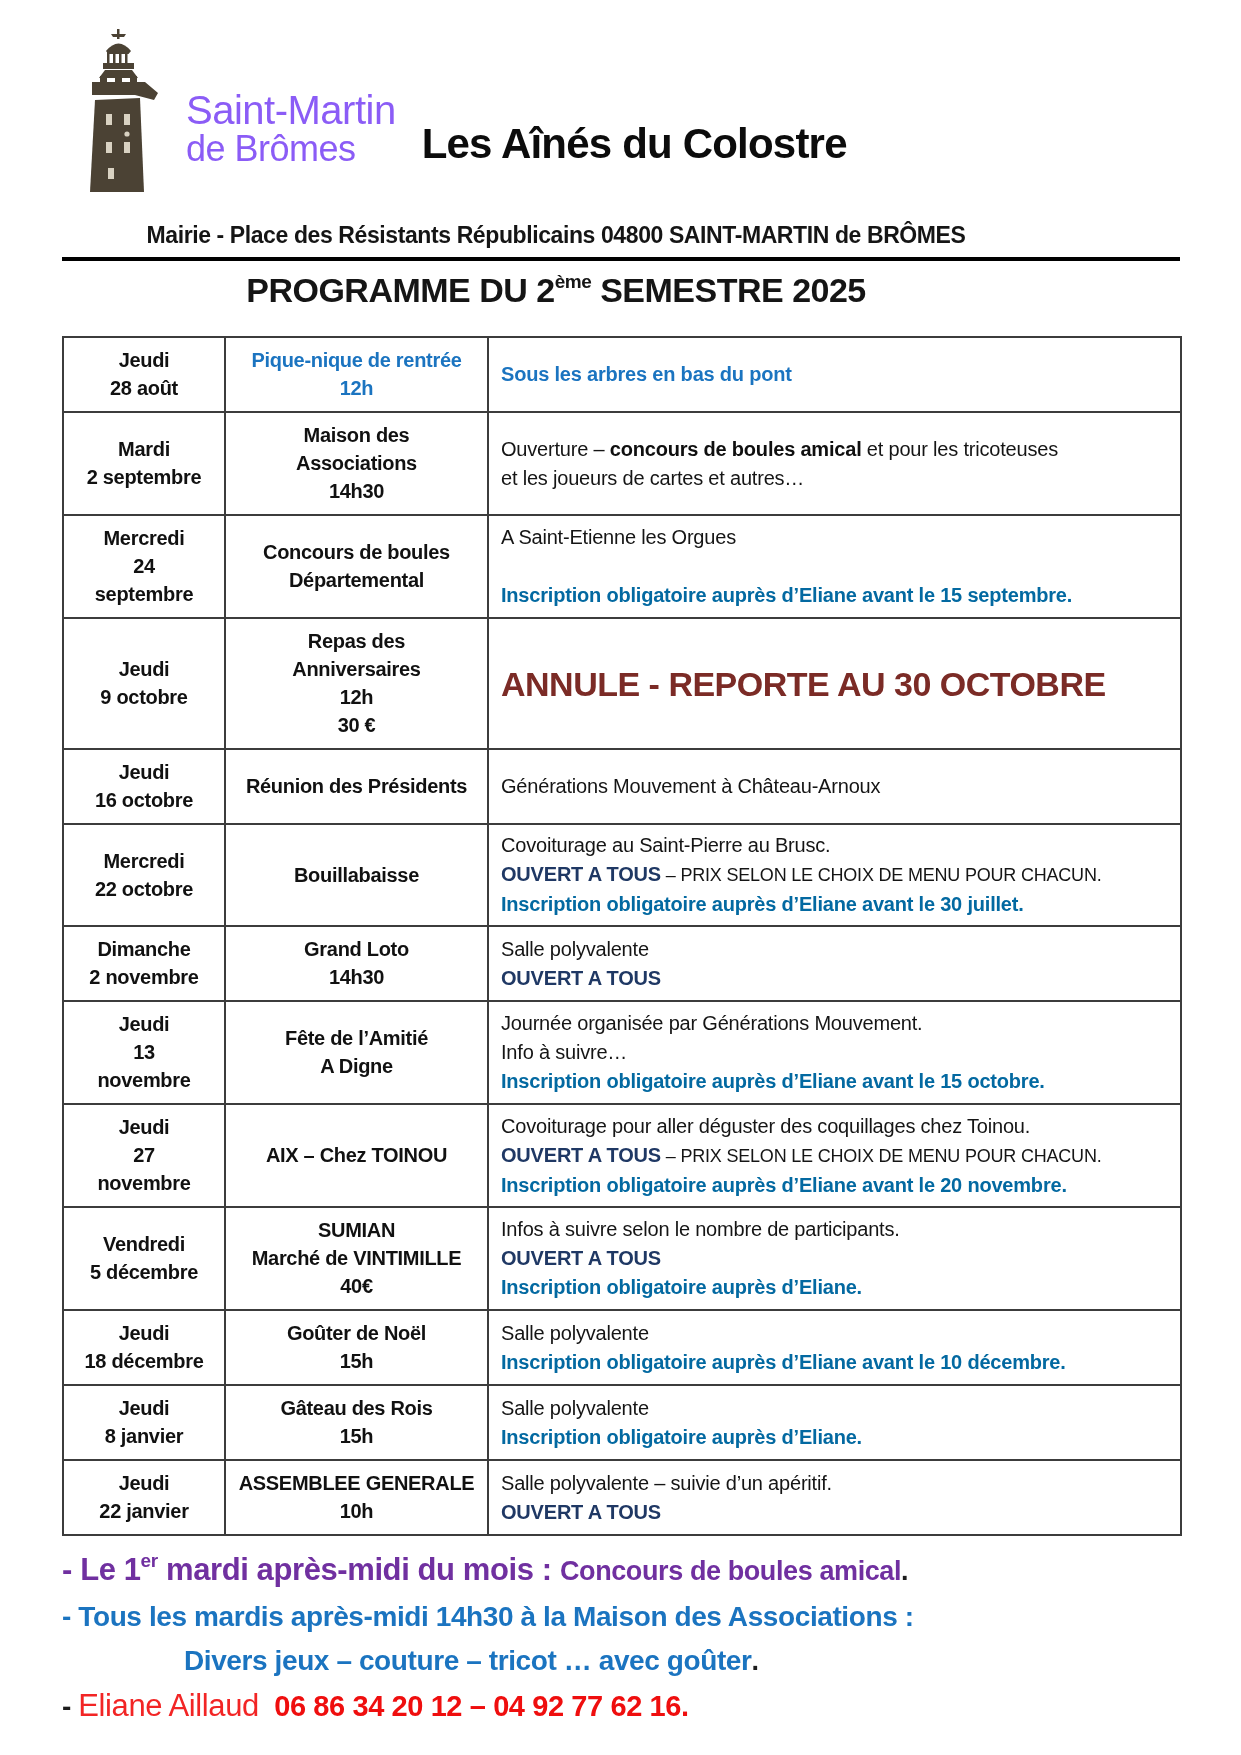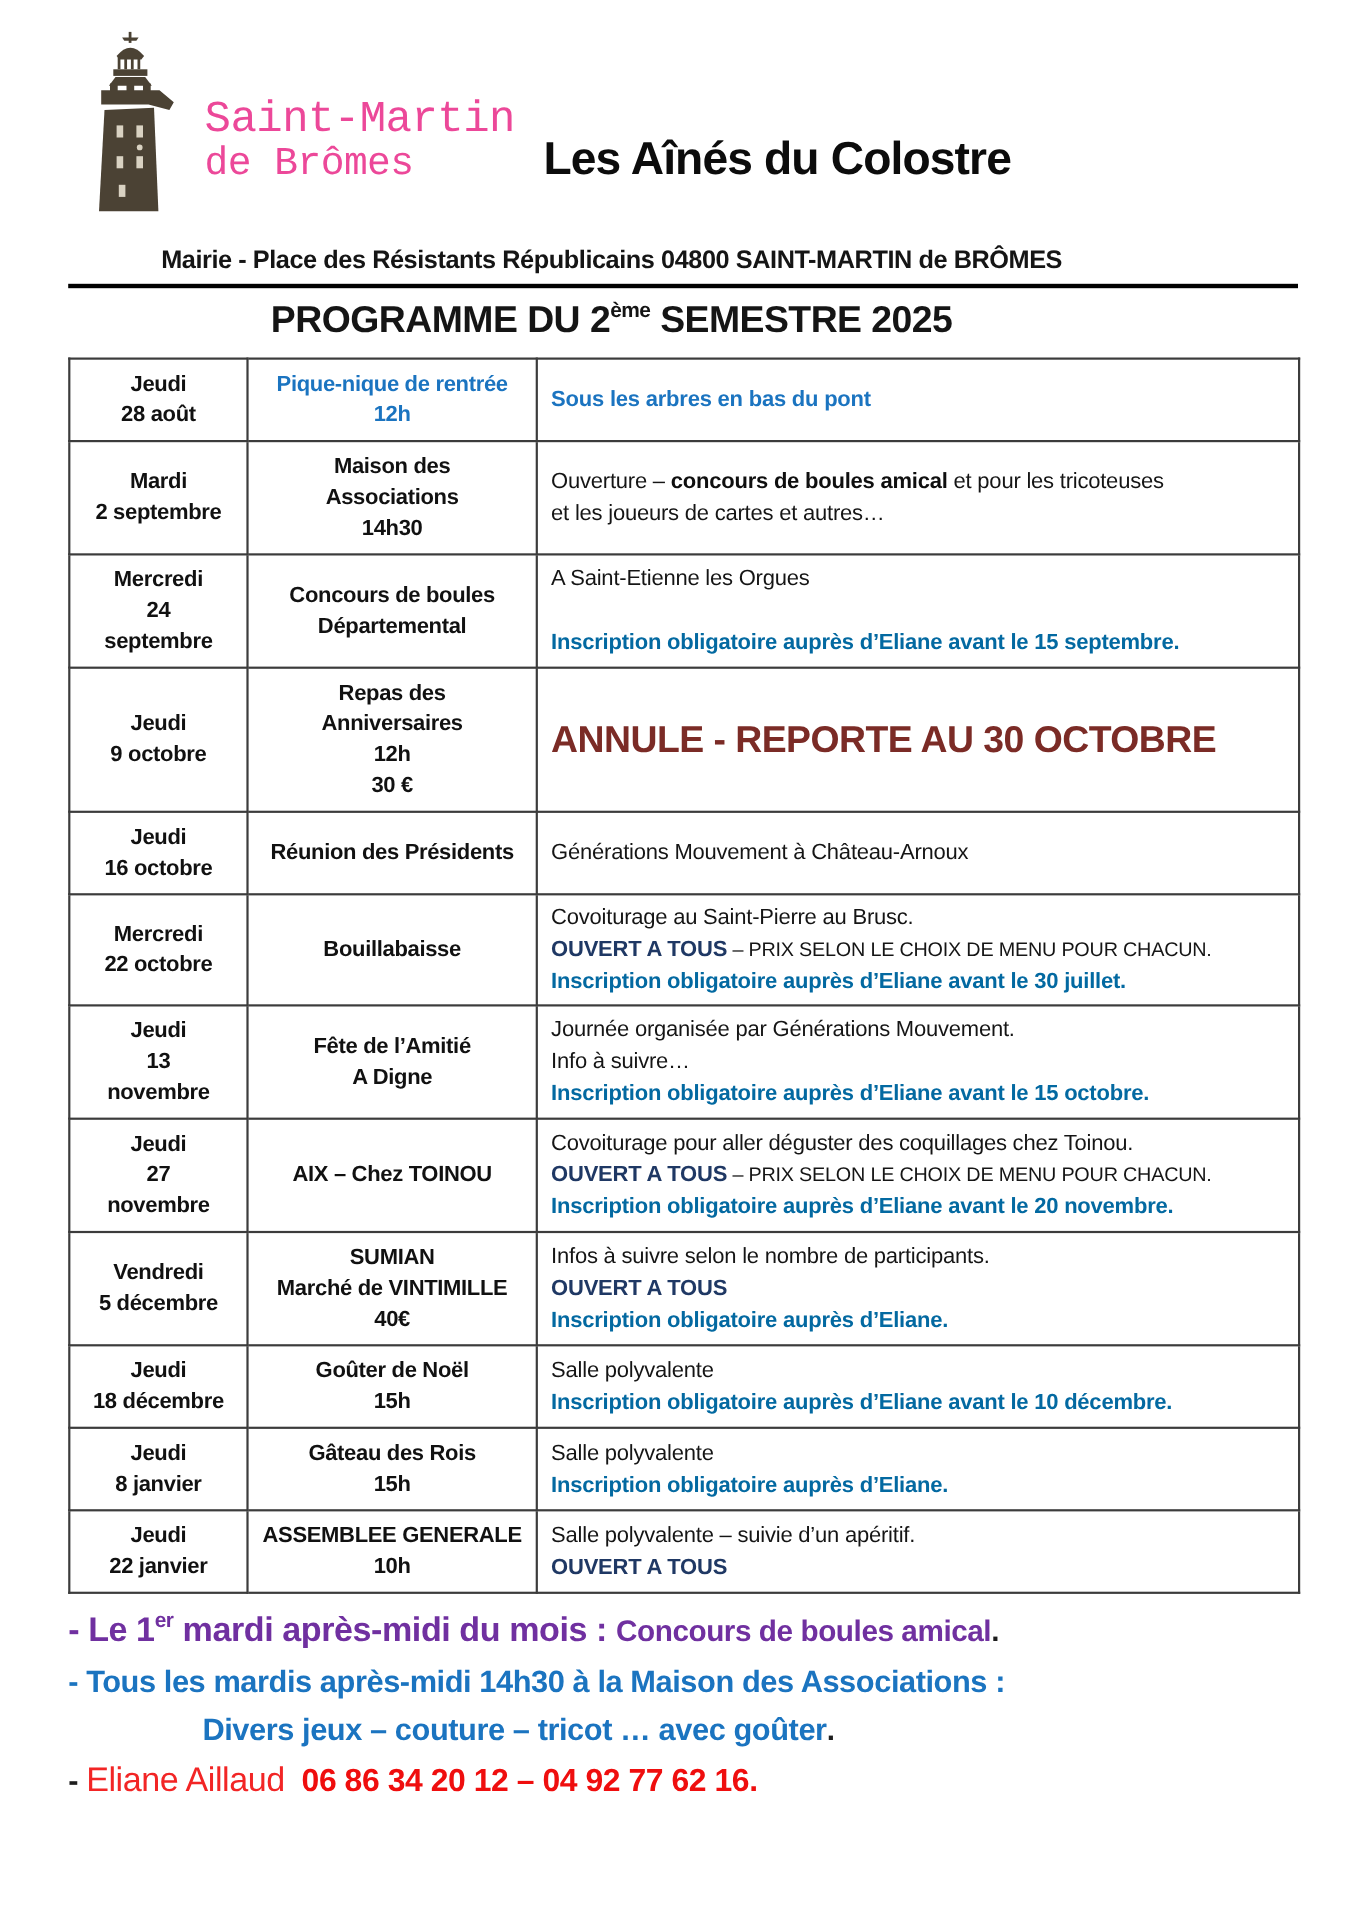--- a/index.html
+++ b/index.html
@@ -2,32 +2,32 @@
 <html><head>
 <meta charset="utf-8">
 <style>
   html,body{margin:0;padding:0;background:#ffffff;}
   body{width:1241px;height:1755px;overflow:hidden;font-family:"Liberation Sans",sans-serif;color:#151515;}
   .page{box-sizing:border-box;width:1241px;height:1755px;padding:26px 61px 0 62px;position:relative;}
 
   
   .header-row{display:flex;align-items:flex-start;}
   .logo{display:flex;align-items:flex-start;}
-  .logo-text{margin:64px 0 0 12px;color:#ec4899;line-height:1.02;letter-spacing:-0.5px;font-family:Liberation Mono, monospace;}
+  .logo-text{margin:64px 0 0 12px;color:#8b5cf6;line-height:1.02;letter-spacing:-0.5px;}
   .logo-line1{font-size:40px;}
   .logo-line2{font-size:36px;}
   .doc-title{font-size:42px;font-weight:700;color:#0c0c0c;margin:94px 0 0 26px;letter-spacing:-0.8px;white-space:nowrap;}
 
   .address{font-weight:700;font-size:23px;text-align:center;padding-right:130px;margin-top:20px;letter-spacing:-0.4px;}
   .divider{border:0;border-top:4px solid #000;margin:8px 0 0 0;}
   .program-title{font-weight:700;font-size:34px;text-align:center;padding-right:130px;margin-top:10px;letter-spacing:-0.5px;}
   .program-title sup{font-size:19px;vertical-align:14px;}
 
   
-  table.schedule{border-collapse:collapse;width:1118px;margin-top:14px;table-layout:fixed;}
+  table.schedule{border-collapse:collapse;width:1118px;margin-top:26px;table-layout:fixed;}
   table.schedule td{border:2px solid #3c3c3c;vertical-align:middle;}
   col.c1{width:162px;} col.c2{width:263px;} col.c3{width:693px;}
   td.date-cell,td.event-cell{text-align:center;padding:7px 4px;}
   td.detail-cell{padding:6px 12px;}
   td.vtop{vertical-align:top;}
   .ln{line-height:25px;margin:3px 0;font-size:20px;font-weight:700;color:#111;letter-spacing:-0.3px;}
   .dln{line-height:29px;font-size:20px;letter-spacing:-0.2px;}
   .c-blk{color:#151515;font-weight:400;}
   .c-blkb{color:#0f0f0f;font-weight:700;}
   .c-blu{color:#1b74c0;font-weight:700;}
@@ -182,20 +182,34 @@
             <div class="ln">Bouillabaisse</div>
           </td>
           <td class="detail-cell">
             <div class="dln"><span class="c-blk">Covoiturage au Saint-Pierre au Brusc.</span></div>
             <div class="dln"><span class="c-nav">OUVERT A TOUS</span><span class="c-caps"> – PRIX SELON LE CHOIX DE MENU POUR CHACUN.</span></div>
             <div class="dln"><span class="c-red">Inscription obligatoire auprès d’Eliane avant le 30 juillet.</span></div>
           </td>
         </tr>
         <tr>
           <td class="date-cell">
+            <div class="ln">Dimanche</div>
+            <div class="ln">2 novembre</div>
+          </td>
+          <td class="event-cell">
+            <div class="ln">Grand Loto</div>
+            <div class="ln">14h30</div>
+          </td>
+          <td class="detail-cell">
+            <div class="dln"><span class="c-blk">Salle polyvalente</span></div>
+            <div class="dln"><span class="c-nav">OUVERT A TOUS</span></div>
+          </td>
+        </tr>
+        <tr>
+          <td class="date-cell">
             <div class="ln">Jeudi</div>
             <div class="ln">13</div>
             <div class="ln">novembre</div>
           </td>
           <td class="event-cell">
             <div class="ln">Fête de l’Amitié</div>
             <div class="ln">A Digne</div>
           </td>
           <td class="detail-cell">
             <div class="dln"><span class="c-blk">Journée organisée par Générations Mouvement.</span></div>

